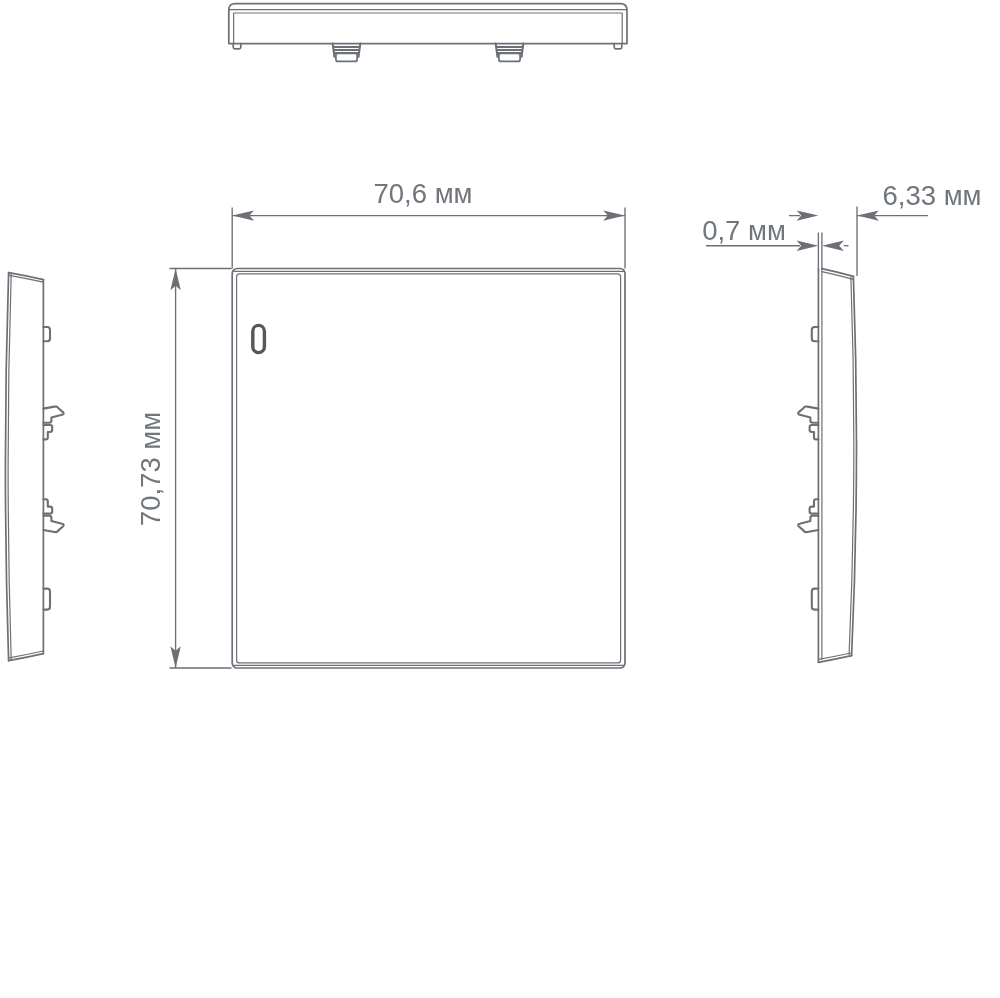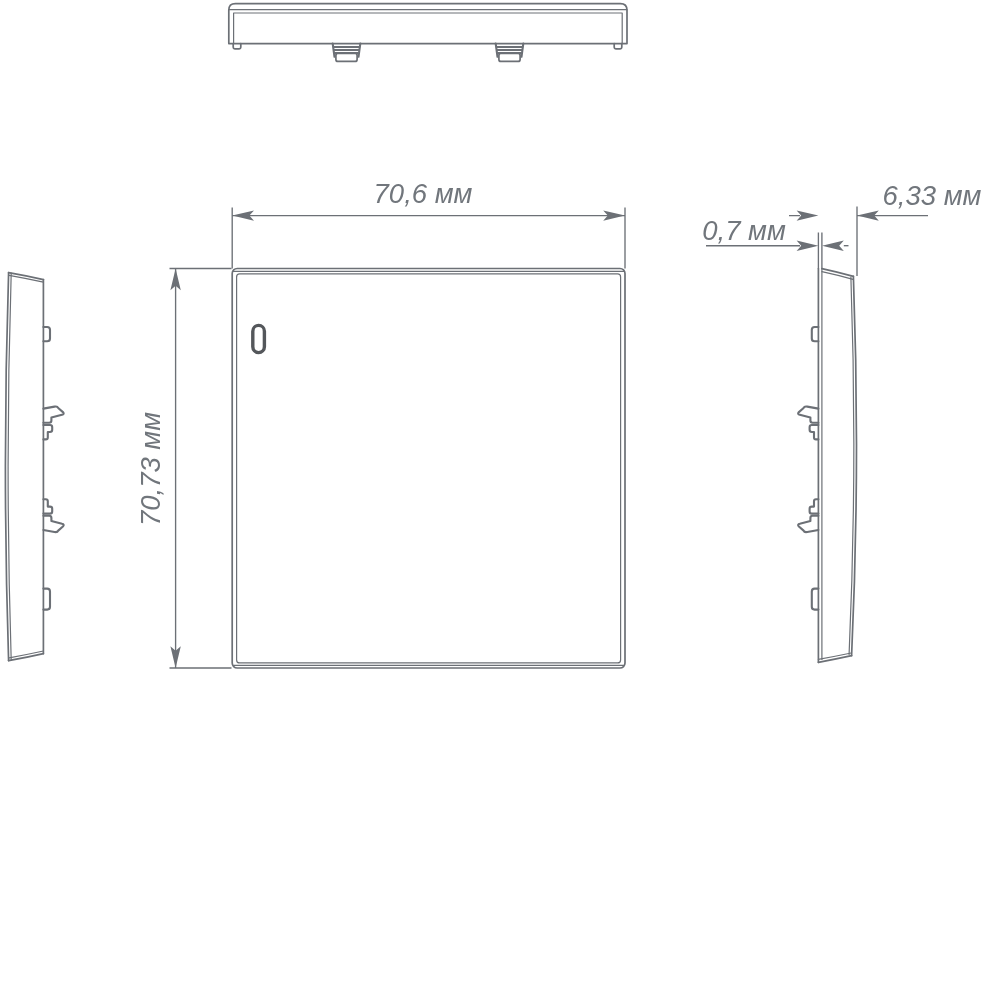--- a/index.html
+++ b/index.html
@@ -1,16 +1,16 @@
 <!DOCTYPE html>
 <html style="--line: #6c7076; --text: #71767c; --dark: #54575b; --background: #ffffff;"><head>
 <meta charset="utf-8">
 <style>
   html,body{margin:0;padding:0;background:var(--background,#fff);}
-  .stage{width:1000px;height:702px;position:relative;background:var(--background,#fff);overflow:hidden;font-style:italic;}
+  .stage{width:1000px;height:702px;position:relative;background:var(--background,#fff);overflow:hidden;}
   svg{display:block;}
   .ol{fill:none;stroke:var(--line,#6c7076);stroke-width:1.7;stroke-linejoin:round;stroke-linecap:round;}
   .th{fill:none;stroke:var(--line,#6c7076);stroke-width:1.2;stroke-linejoin:round;stroke-linecap:round;}
   .hv{fill:none;stroke:var(--line,#6c7076);stroke-width:2.1;stroke-linejoin:round;stroke-linecap:round;}
   .rib{fill:none;stroke:var(--line,#6c7076);stroke-width:1.9;stroke-linecap:round;}
   .dim{fill:none;stroke:var(--line,#6c7076);stroke-width:1.35;}
   .arr{fill:var(--line,#6c7076);stroke:none;}
   .dk{fill:none;stroke:var(--dark,#54575b);stroke-width:3.4;stroke-linejoin:round;}
   .dksh{fill:none;stroke:var(--dark,#54575b);stroke-width:2.6;stroke-linecap:round;}
   text.lbl{fill:var(--text,#71767c);font-family:"Liberation Sans",sans-serif;font-size:27.5px;}

